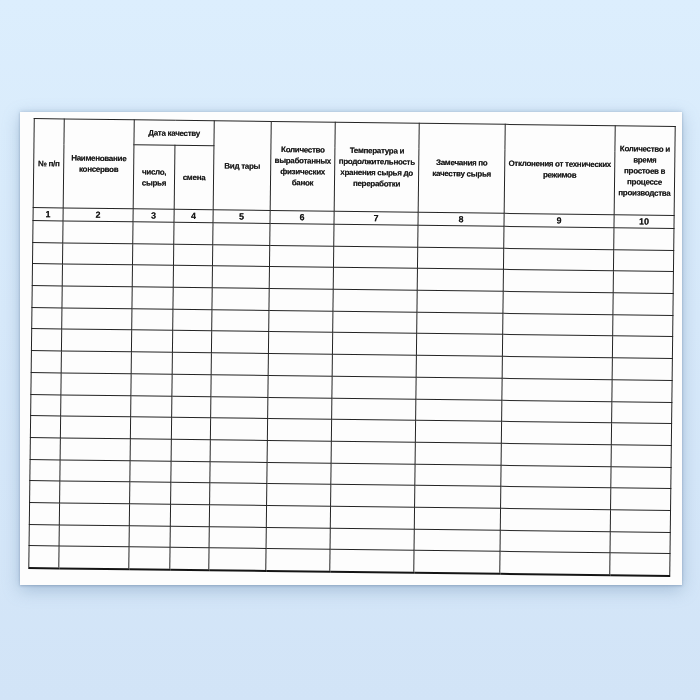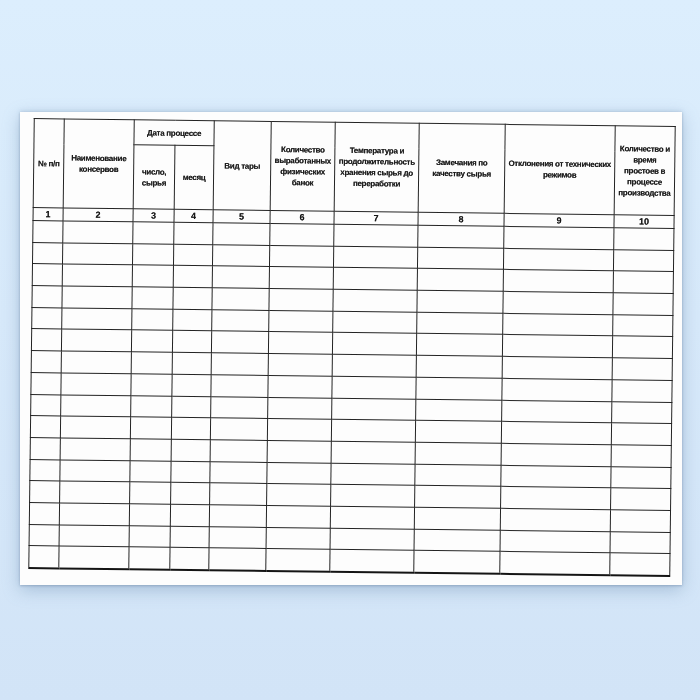--- a/index.html
+++ b/index.html
@@ -93,21 +93,21 @@
         <col class="c7">
         <col class="c8">
         <col class="c9">
         <col class="c10">
     </colgroup>
     <thead>
       <tr class="hdr-top">
         <th rowspan="2">№ п/п</th>
         <th rowspan="2">Наименование
 консервов</th>
-        <th colspan="2">Дата процессе</th>
+        <th colspan="2">Дата качеству</th>
         <th rowspan="2">Вид тары</th>
         <th rowspan="2">Количество
 выработанных
 физических
 банок</th>
         <th rowspan="2">Температура и
 продолжительность
 хранения сырья до
 переработки</th>
         <th rowspan="2">Замечания по
@@ -116,21 +116,21 @@
 режимов</th>
         <th rowspan="2">Количество и
 время
 простоев в
 процессе
 производства</th>
       </tr>
       <tr class="hdr-sub">
         <th>число,
 сырья</th>
-        <th>месяц</th>
+        <th>смена</th>
       </tr>
       <tr class="numrow">
         <td>1</td>
         <td>2</td>
         <td>3</td>
         <td>4</td>
         <td>5</td>
         <td>6</td>
         <td>7</td>
         <td>8</td>

